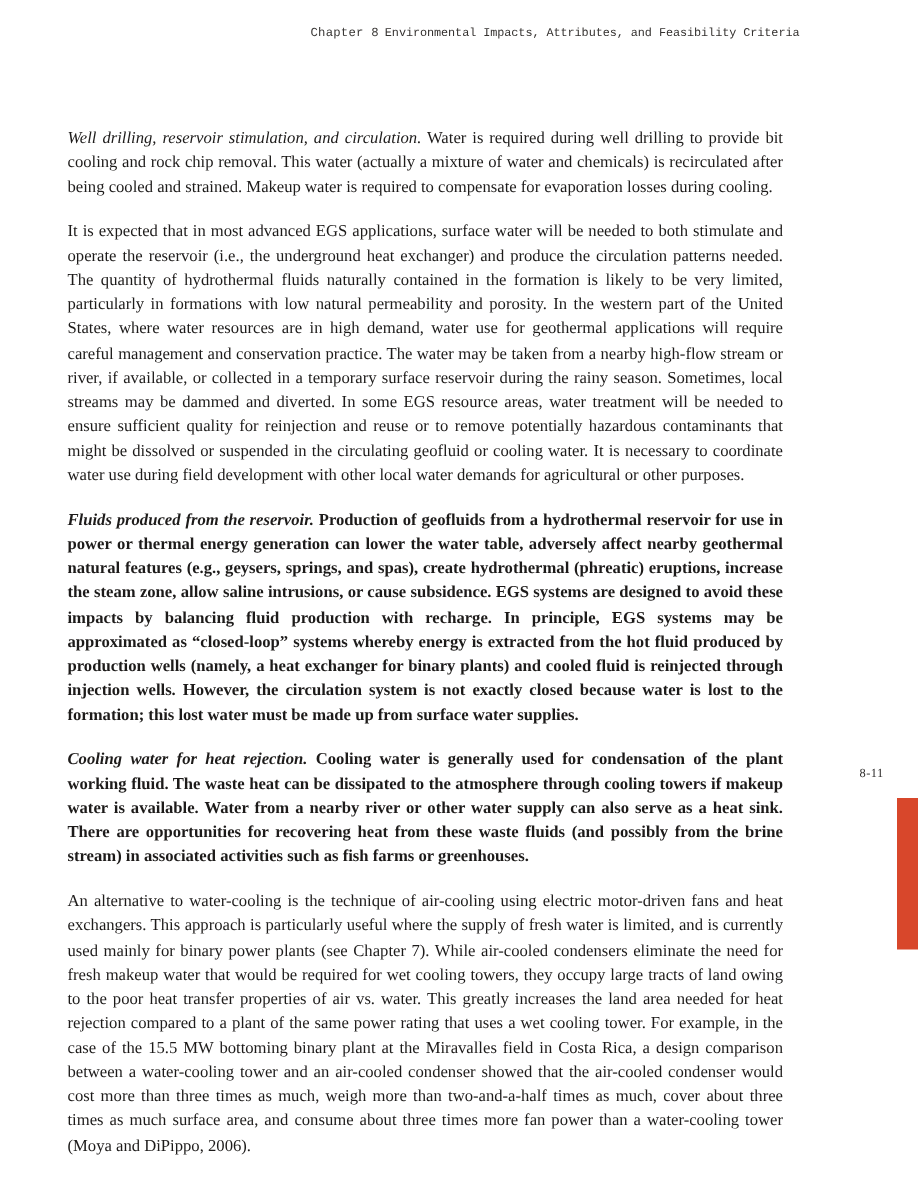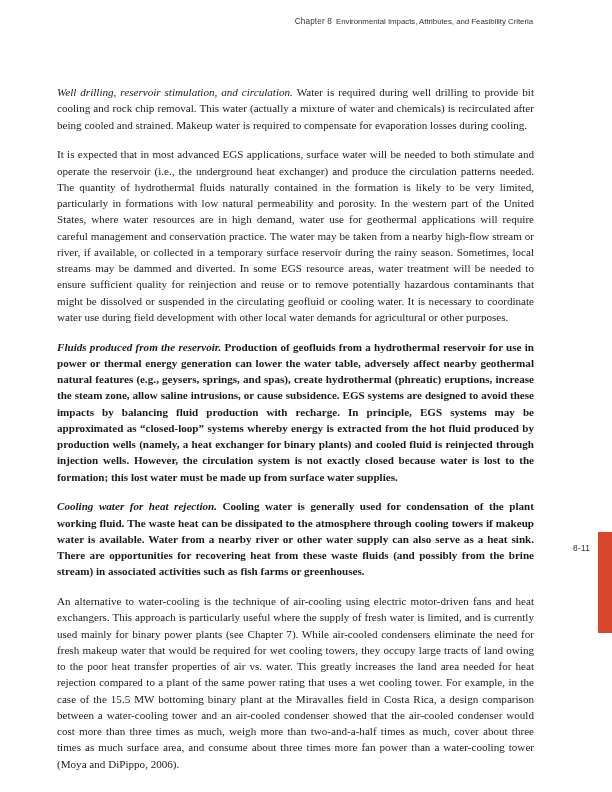--- a/index.html
+++ b/index.html
@@ -30,37 +30,37 @@
     top: 16px;
     left: 57px;
     width: 476px;
     text-align: right;
     font-size: 8.2px;
     line-height: 11px;
     white-space: nowrap;
     color: #3a3836;
   }
   .running-head .chap {
-    font-family: Liberation Sans, sans-serif;
+    font-family: Liberation Mono, monospace;
     font-size: 8.2px;
     letter-spacing: 0.15px;
   }
   .running-head .chap-title {
-    font-family: Liberation Sans, sans-serif;
+    font-family: Liberation Mono, monospace;
     font-size: 7.9px;
     letter-spacing: -0.05px;
     margin-left: 4px;
     color: #34312f;
   }
 
   
   .textcol {
     position: absolute;
     top: 84px;
-    left: 57px;
+    left: 45px;
     width: 477px;
   }
 
   p.body-par {
     margin: 0 0 13.5px 0;
     font-size: 11.1px;
     line-height: 16.25px;
     text-align: justify;
     text-justify: inter-word;
     -webkit-hyphens: none;
@@ -76,22 +76,22 @@
   
   .gap-a { margin-top: 21px; }
   .gap-b { margin-top: 20px; font-weight: bold; }
   .gap-c { margin-top: 20px; font-weight: bold; }
   .gap-d { margin-top: 21px; }
 
   
   .folio {
     position: absolute;
     left: 573px;
-    top: 543px;
-    font-family: Liberation Sans, sans-serif;
+    top: 511px;
+    font-family: Liberation Serif, serif;
     font-size: 8.3px;
     letter-spacing: 0.3px;
     color: #2f2d2c;
     white-space: nowrap;
   }
 
   
   .edge-tab {
     position: absolute;
     left: 598px;

